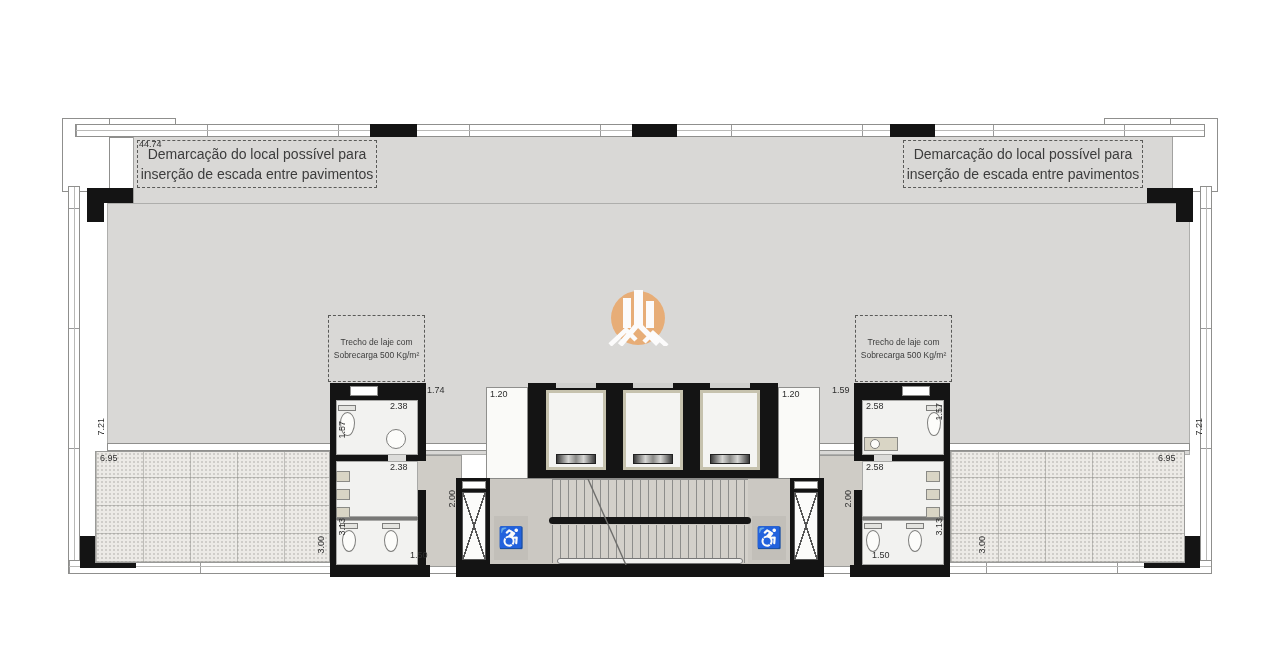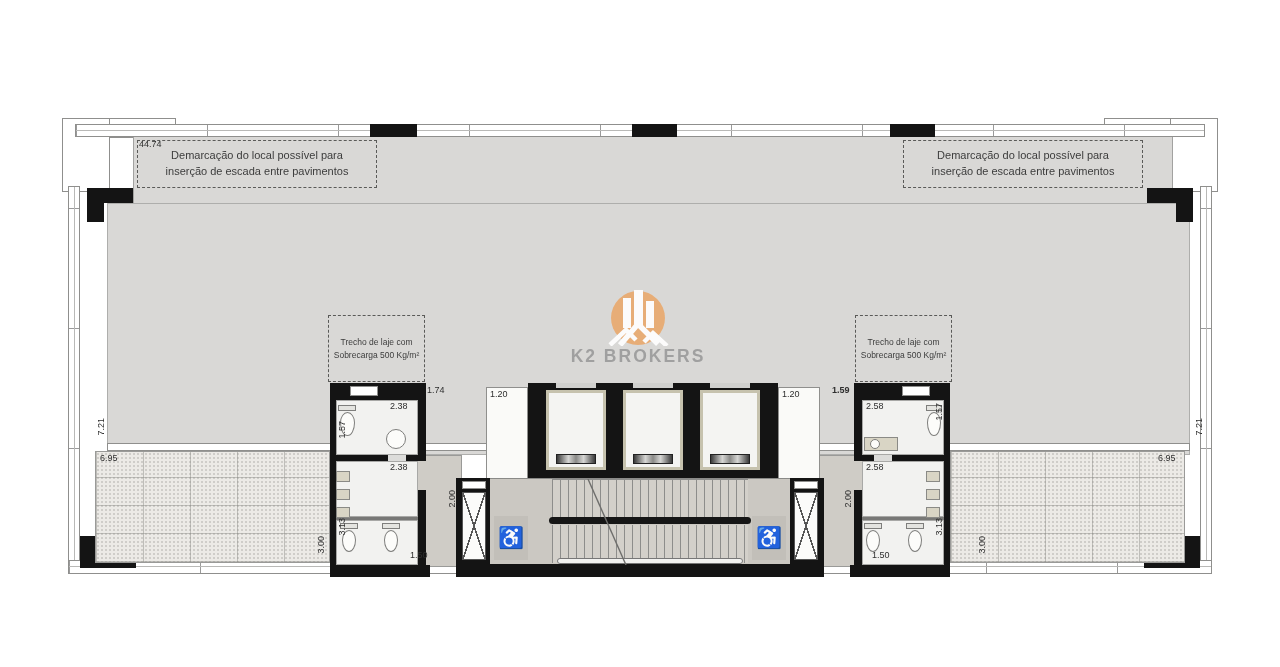--- a/index.html
+++ b/index.html
@@ -12,21 +12,21 @@
   .band-v{background-image:linear-gradient(90deg,transparent 0 5px,#b9b9b7 5px,#b9b9b7 6px,transparent 6px),repeating-linear-gradient(0deg,#9a9a9a 0 1px,transparent 1px 120px);}
   .floor{background:#d9d8d6;}
   .tanfloor{background:#cfccc6;border:1px solid #9a9a98;}
   .tile{background-color:#eceae6;border:1px solid #9a9a98;
     background-image:
       repeating-linear-gradient(90deg,rgba(135,135,130,.45) 0 1px,transparent 1px 47px),
       repeating-linear-gradient(0deg,rgba(135,135,130,.45) 0 1px,transparent 1px 28px),
       radial-gradient(rgba(90,90,85,.20) .8px,transparent .9px);
     background-size:auto,auto,4px 4px;}
   .dashedbox{border:1.5px dashed #5a5a58;color:#3c3c3c;display:flex;flex-direction:column;justify-content:center;align-items:center;text-align:center;}
-  .note{font-size:11px;line-height:1.45;color:#3c3c3c;}
+  .note{font-size:14px;line-height:1.45;color:#3c3c3c;}
   .note-sm{font-size:8.5px;line-height:1.5;color:#3c3c3c;}
   .dim{font-size:9px;color:#2e2e2e;white-space:nowrap;}
   .dimv{writing-mode:vertical-rl;transform:rotate(180deg);}
   .room{background:#f2f2f0;border:1px solid #a8a8a6;}
   .fix{background:#fcfcfa;border:1px solid #7e7e7c;}
   .oval{border-radius:50% 50% 50% 50%/45% 45% 55% 55%;}
   .tank{background:#e4e4e0;border:1px solid #7e7e7c;}
   .porc{background:#d9d5c5;border:1px solid #8a8a86;}
   .cab{background:#f4f4f2;border:3px solid #c6c2ae;}
   .lift-door{position:absolute;left:50%;bottom:3px;transform:translateX(-50%);width:38px;height:8px;border:1px solid #222;background:linear-gradient(90deg,#3a3a3a,#d6d6d4 30%,#8a8a88 50%,#d6d6d4 70%,#3a3a3a);}
@@ -198,21 +198,21 @@
     <div class="abs porc" style="left:76px;top:124px;width:14px;height:11px;"></div>
     <div class="abs tank" style="left:14px;top:140px;width:18px;height:6px;"></div>
     <div class="abs fix oval" style="left:16px;top:147px;width:14px;height:22px;"></div>
     <div class="abs tank" style="left:56px;top:140px;width:18px;height:6px;"></div>
     <div class="abs fix oval" style="left:58px;top:147px;width:14px;height:22px;"></div>
 
     <div class="abs dim" style="left:16px;top:18px;">2.58</div>
     <div class="abs dim dimv" style="left:84px;top:20px;">1.57</div>
     <div class="abs dim" style="left:16px;top:79px;">2.58</div>
     <div class="abs dim dimv" style="left:84px;top:135px;">3.13</div>
-    <div class="abs dim" style="left:-18px;top:2px;font-weight:bold;">1.59</div>
+    <div class="abs dim" style="left:-18px;top:2px;">1.59</div>
   </div>
   <div class="abs dim dimv" style="left:977px;top:536px;">3.00</div>
   <div class="abs dim dimv" style="left:843px;top:490px;">2.00</div>
   <div class="abs dim" style="left:872px;top:550px;">1.50</div>
 
   <div class="abs dim" style="left:139px;top:139px;">44.74</div>
   <div class="abs dim dimv" style="left:96px;top:418px;">7.21</div>
   <div class="abs dim" style="left:100px;top:453px;">6.95</div>
   <div class="abs dim dimv" style="left:1194px;top:418px;">7.21</div>
   <div class="abs dim" style="left:1158px;top:453px;">6.95</div>
@@ -222,16 +222,15 @@
   <div class="abs" style="left:548px;top:284px;width:180px;height:84px;opacity:.92;">
     <svg style="position:absolute;left:50px;top:0;" width="80" height="62" viewBox="0 0 80 62">
       <circle cx="40" cy="34" r="27" fill="#e9aa70"></circle>
       <rect x="25" y="14" width="8" height="30" fill="#ffffff"></rect>
       <rect x="36" y="6" width="9" height="37" fill="#ffffff"></rect>
       <rect x="48" y="17" width="8" height="27" fill="#ffffff"></rect>
       <path d="M12 61 L28 46 L38 56" fill="none" stroke="#ffffff" stroke-width="4.5"></path>
       <path d="M22 61 L40 40 L60 60" fill="none" stroke="#ffffff" stroke-width="5.5"></path>
       <path d="M46 58 L55 49 L69 62" fill="none" stroke="#ffffff" stroke-width="4.5"></path>
     </svg>
-    <div class="brand" style="position:absolute;left:0;top:62px;width:180px;">K2 BROKERS</div>
   </div>
 
 </div>
 
 </body></html>

